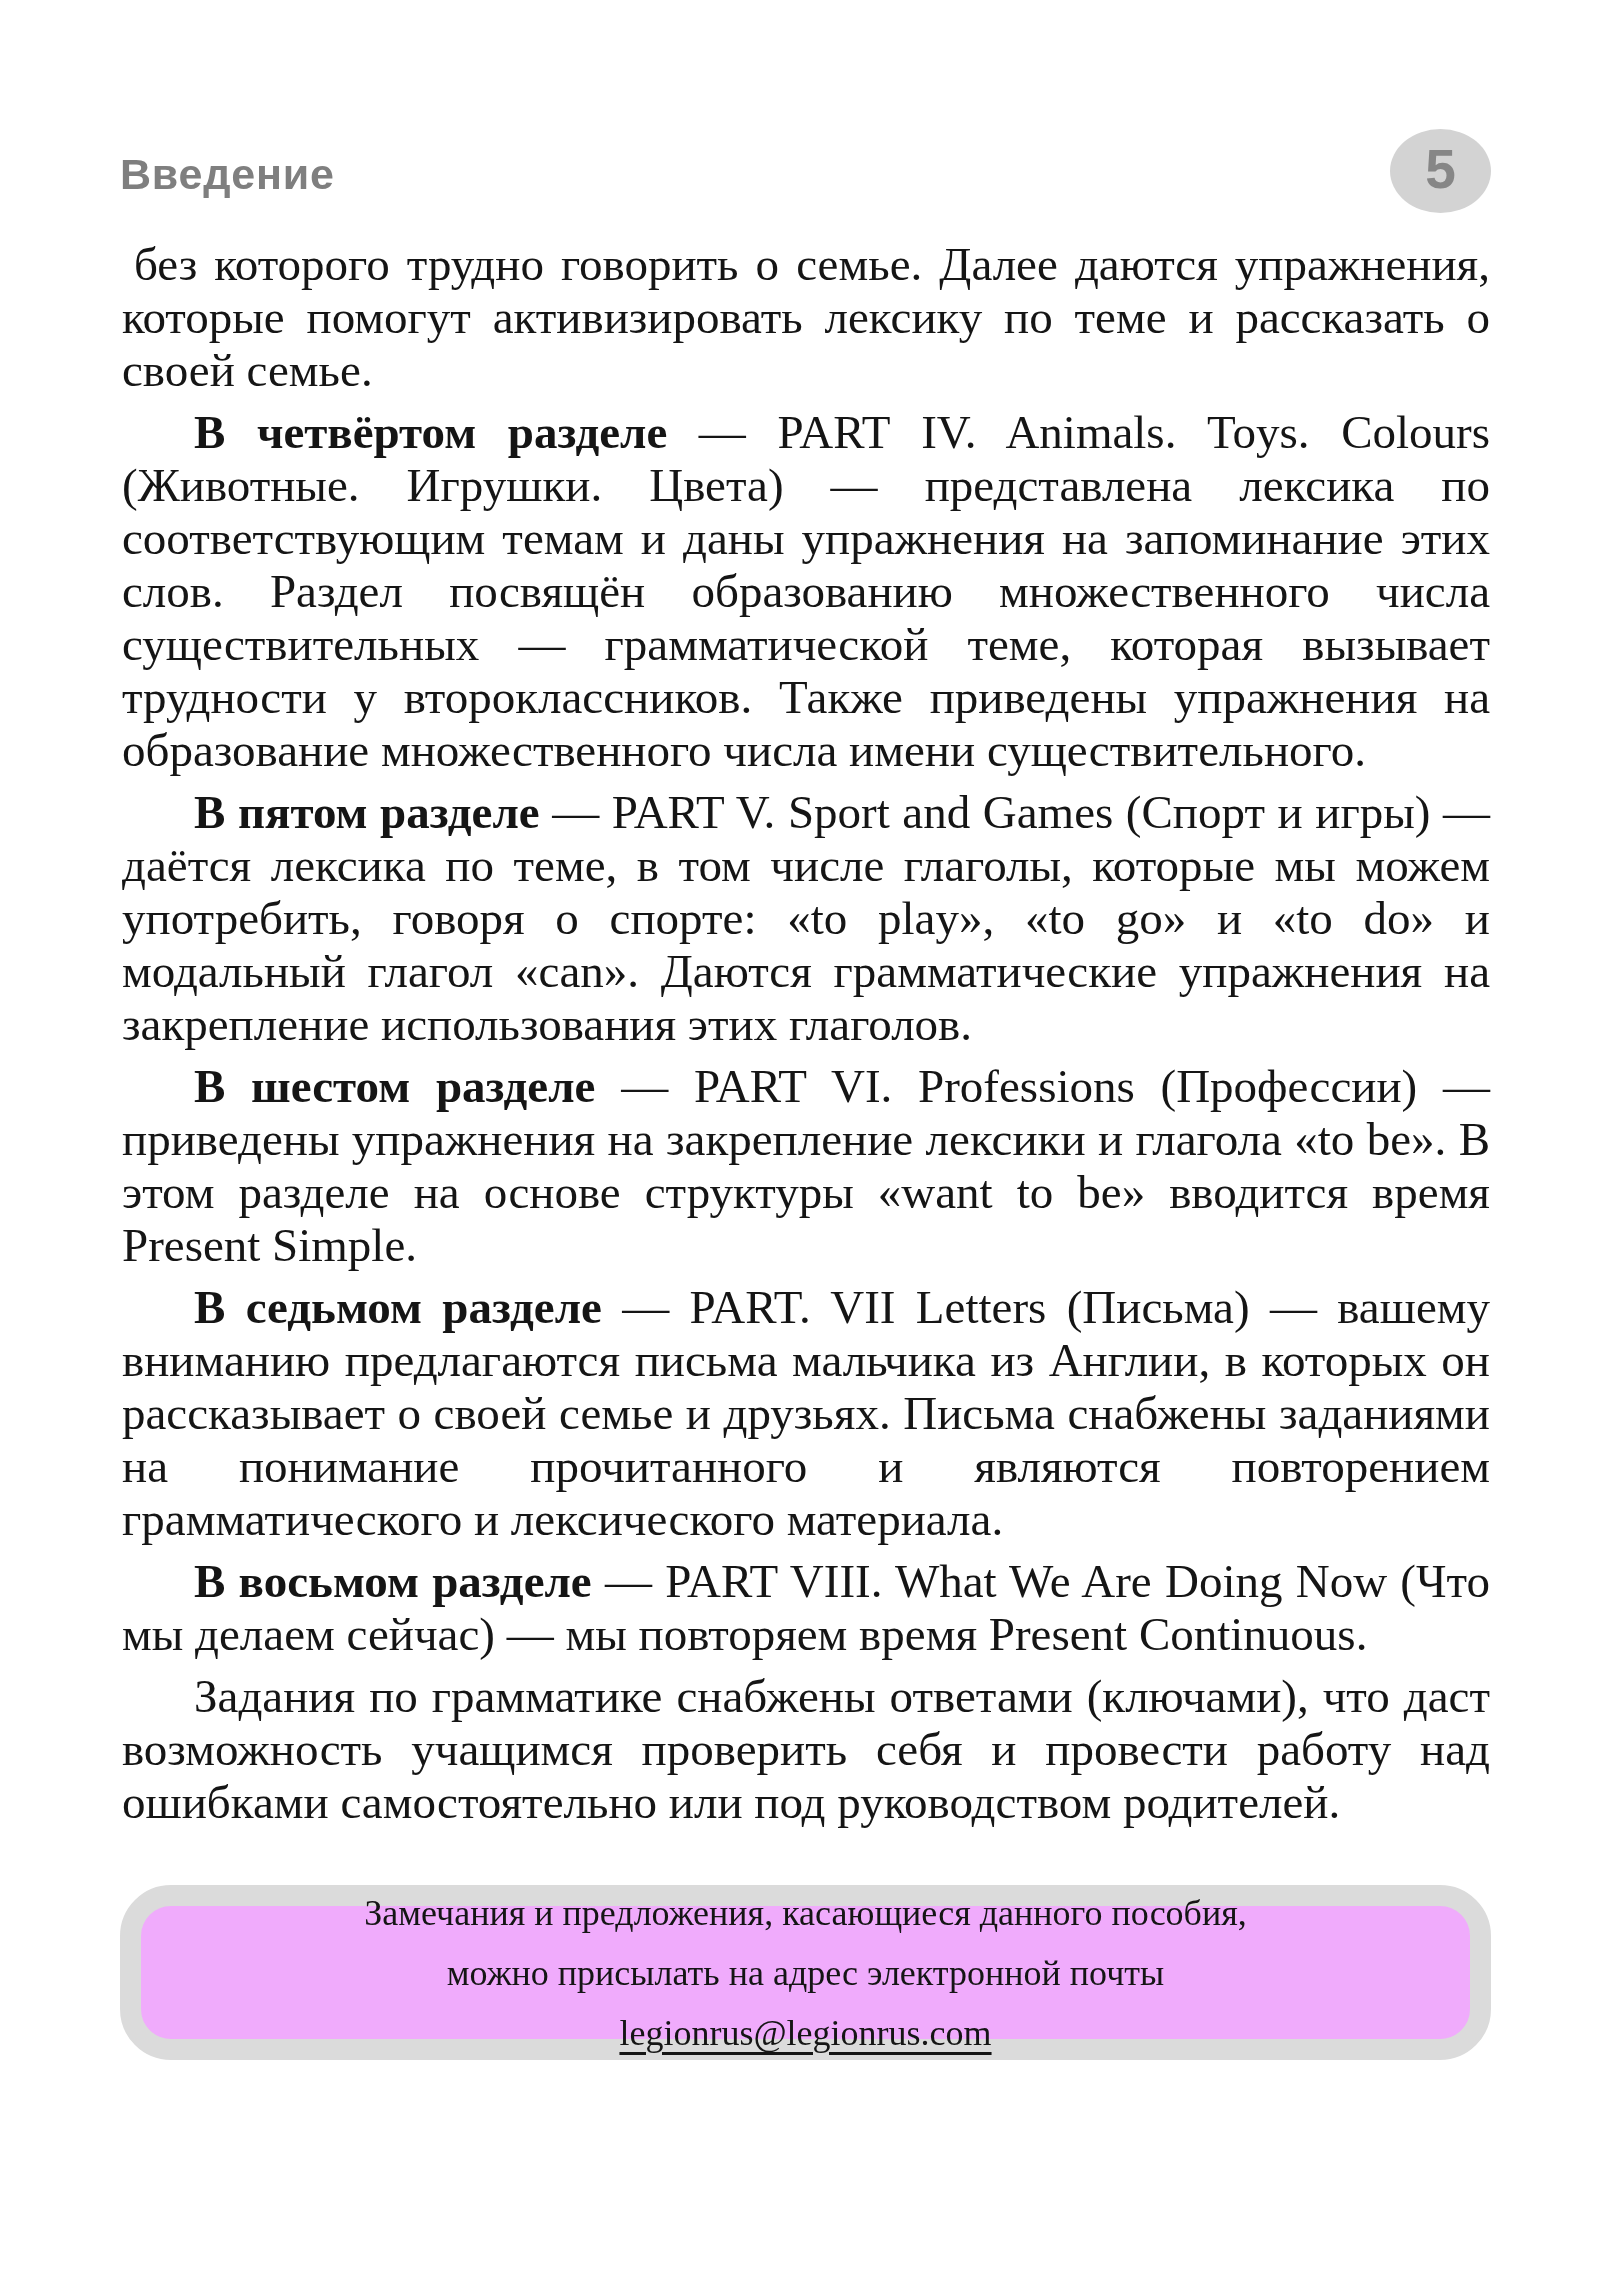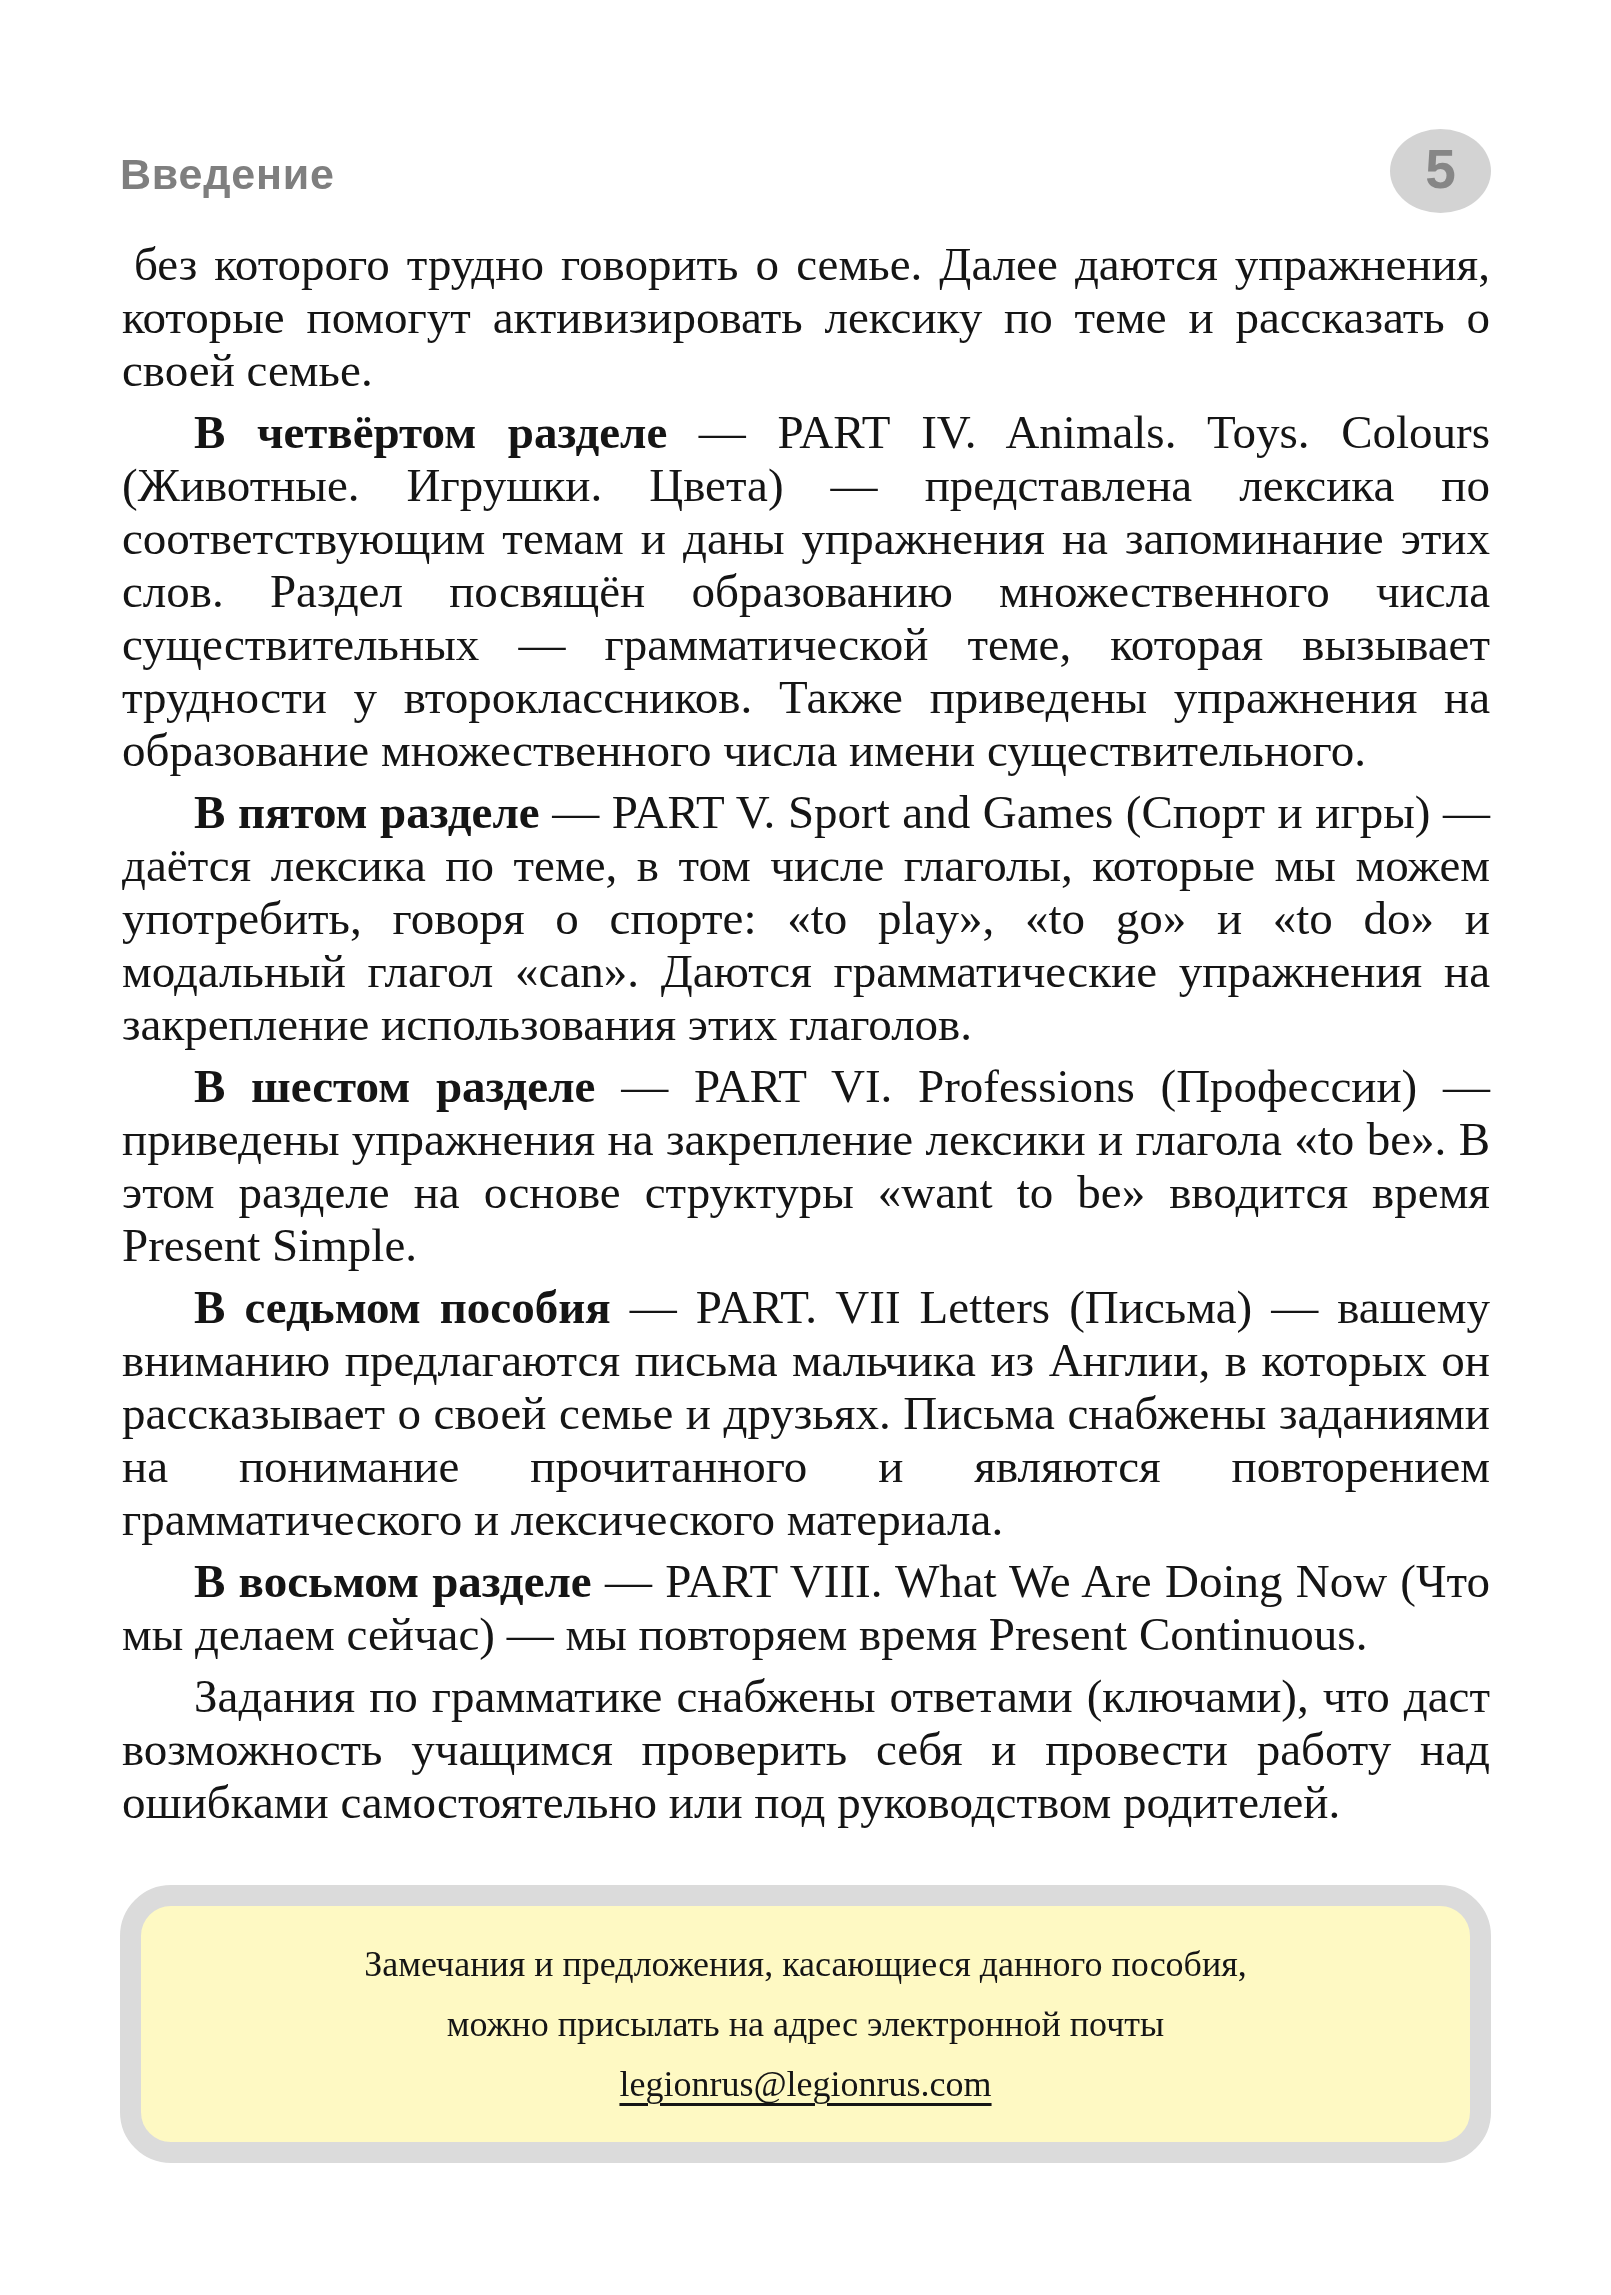--- a/index.html
+++ b/index.html
@@ -68,25 +68,25 @@
   }
   .para .lead {
     font-weight: bold;
     margin-left: 12px;
   }
   .notice-box {
     position: absolute;
     left: 120px;
     top: 1885px;
     width: 1371px;
-    height: 278px;
+    height: 175px;
     box-sizing: border-box;
     border: 21.5px solid #dbdbdb;
     border-radius: 51px;
-    background: #fef9c3;
+    background: #f0abfc;
     display: flex;
     flex-direction: column;
     align-items: center;
     justify-content: center;
     text-align: center;
     font-size: 36px;
     line-height: 60px;
   }
   .notice-box .email {
     text-decoration: underline;
@@ -109,21 +109,21 @@
   <div class="content">
 
     <p class="para no-indent"><span class="lead"></span><span>без которого трудно говорить о семье. Далее даются упражнения, которые помогут активизировать лексику по теме и рассказать о своей семье.</span></p>
 
     <p class="para"><span class="lead">В четвёртом разделе</span><span> — PART IV. Animals. Toys. Colours (Животные. Игрушки. Цвета) — представлена лексика по соответствующим темам и даны упражнения на запоминание этих слов. Раздел посвящён образованию множественного числа существительных — грамматической теме, которая вызывает трудности у второклассников. Также приведены упражнения на образование множественного числа имени существительного.</span></p>
 
     <p class="para"><span class="lead">В пятом разделе</span><span> — PART V. Sport and Games (Спорт и игры) — даётся лексика по теме, в том числе глаголы, которые мы можем употребить, говоря о спорте: «to play», «to go» и «to do» и модальный глагол «can». Даются грамматические упражнения на закрепление использования этих глаголов.</span></p>
 
     <p class="para"><span class="lead">В шестом разделе</span><span> — PART VI. Professions (Профессии) — приведены упражнения на закрепление лексики и глагола «to be». В этом разделе на основе структуры «want to be» вводится время Present Simple.</span></p>
 
-    <p class="para"><span class="lead">В седьмом пособия</span><span> — PART. VII Letters (Письма) — вашему вниманию предлагаются письма мальчика из Англии, в которых он рассказывает о своей семье и друзьях. Письма снабжены заданиями на понимание прочитанного и являются повторением грамматического и лексического материала.</span></p>
+    <p class="para"><span class="lead">В седьмом разделе</span><span> — PART. VII Letters (Письма) — вашему вниманию предлагаются письма мальчика из Англии, в которых он рассказывает о своей семье и друзьях. Письма снабжены заданиями на понимание прочитанного и являются повторением грамматического и лексического материала.</span></p>
 
     <p class="para"><span class="lead">В восьмом разделе</span><span> — PART VIII. What We Are Doing Now (Что мы делаем сейчас) — мы повторяем время Present Continuous.</span></p>
 
     <p class="para"><span class="lead"></span><span>Задания по грамматике снабжены ответами (ключами), что даст возможность учащимся проверить себя и провести работу над ошибками самостоятельно или под руководством родителей.</span></p>
 
   </div>
 
   <div class="notice-box">
     <div>Замечания и предложения, касающиеся данного пособия,</div>
     <div>можно присылать на адрес электронной почты</div>

